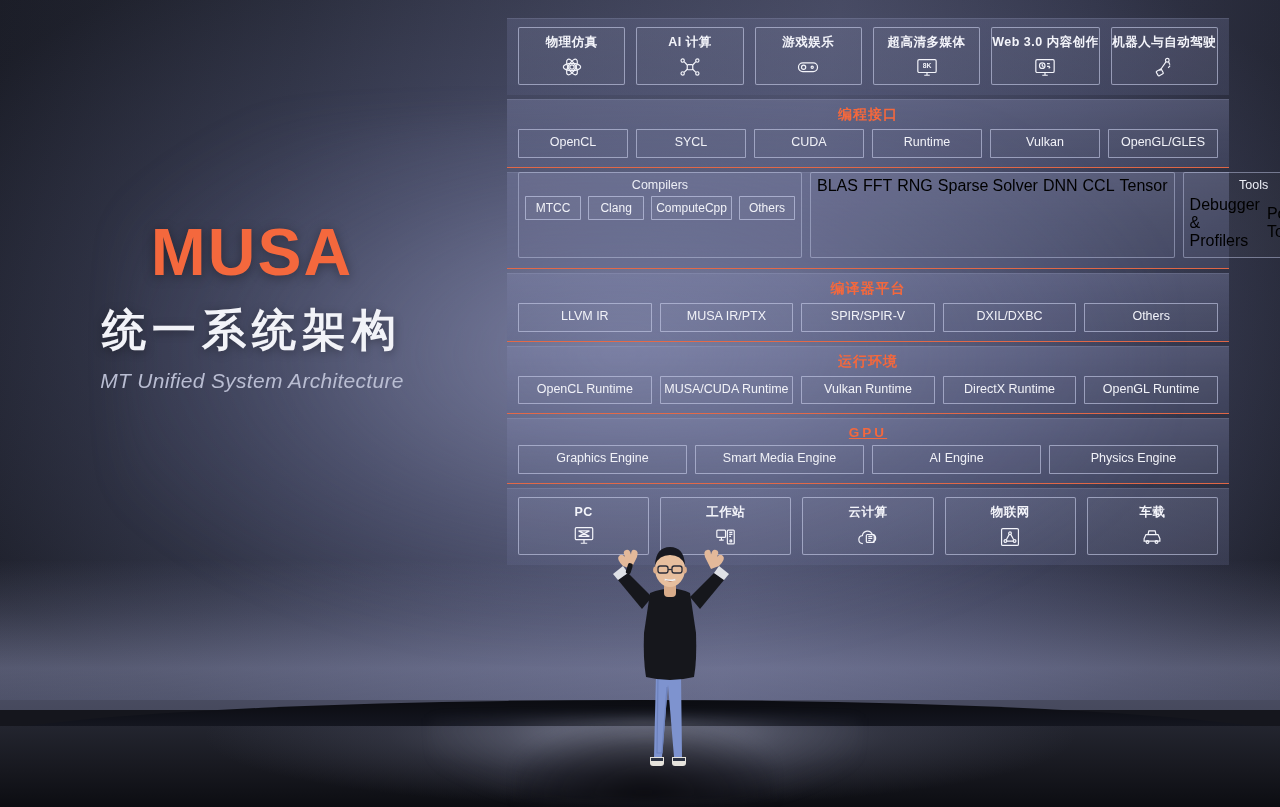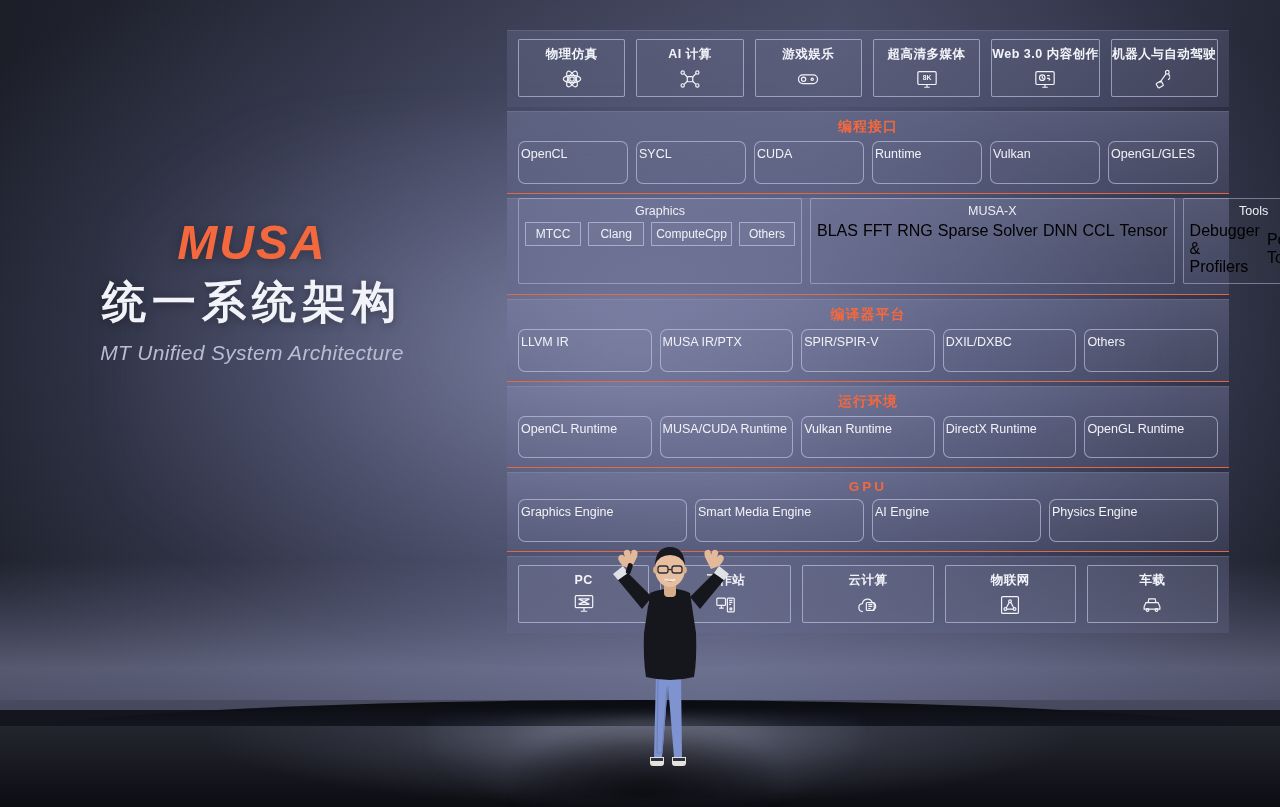--- a/index.html
+++ b/index.html
@@ -58,41 +58,40 @@
     background: radial-gradient(ellipse at 50% 95%, rgba(8,8,12,0.85) 0%, rgba(10,10,16,0.45) 48%, rgba(0,0,0,0) 80%);
     filter: blur(5px);
   }
 
   
   .title-block {
     position: absolute; left: 62px; top: 219px; width: 380px;
     text-align: center;
   }
   .musa-word {
-    font-size: 48px; font-weight: 700; letter-spacing: 2px; line-height: 1.02;
+    font-size: 66px; font-weight: 700; letter-spacing: 2px; line-height: 1.02;
     color: #f4683d;
     text-shadow: 0 2px 12px rgba(0,0,0,0.35);
-    font-style: italic;
   }
   .musa-cn {
-    margin-top: 6px;
+    margin-top: 16px;
     font-size: 44px; font-weight: 700; letter-spacing: 6px; line-height: 1.25;
     color: #f2f3f8;
     text-shadow: 0 2px 10px rgba(0,0,0,0.35);
   }
   .musa-en {
     margin-top: 12px;
     font-size: 21px; font-weight: 400; letter-spacing: 0.3px;
     color: #b9bdd2;
     font-style: italic;
   }
 
   
   #diagram {
-    position: absolute; left: 507px; top: 30px; width: 722px; height: 556px;
+    position: absolute; left: 507px; top: 18px; width: 722px; height: 556px;
   }
 
   .band {
     position: relative;
     width: 722px;
     background: linear-gradient(180deg, rgba(128,133,172,0.40) 0%, rgba(110,116,154,0.34) 55%, rgba(96,102,140,0.30) 100%);
     border-bottom: 1.5px solid rgba(236,104,66,0.92);
     margin-bottom: 4px;
     box-shadow: inset 0 1px 0 rgba(200,205,235,0.14);
   }
@@ -100,35 +99,36 @@
   .band.bottom-apps { border-bottom: none; background: linear-gradient(180deg, rgba(122,128,166,0.34) 0%, rgba(104,110,148,0.26) 100%); }
 
   .band-title {
     text-align: center;
     color: #f4683d;
     font-weight: 700;
     font-size: 14px;
     letter-spacing: 1px;
     padding: 7px 0 5px 0;
   }
-  .band-title.gpu { letter-spacing: 3px; font-size: 13.5px; }
+  .band-title.gpu { letter-spacing: 3px; font-size: 13.5px; text-decoration: underline; }
 
   .row {
     display: flex; gap: 8px;
     padding: 0 11px 9px 11px;
   }
 
   .cell {
     flex: 1;
     border: 1px solid rgba(198,203,232,0.62);
-    border-radius: 7px;
+    border-radius: 1px;
+    text-align: center;
     color: #f1f2f8;
     font-size: 12.5px;
     line-height: 1;
-    padding: 6px 2px 22px 2px;
+    padding: 6px 2px 8px 2px;
     white-space: nowrap;
     background: rgba(255,255,255,0.025);
   }
 
   
   .apps-row {
     display: flex; gap: 11px;
     padding: 9px 11px 10px 11px;
   }
   .app-tile {
@@ -298,31 +298,30 @@
         <div class="cell">Runtime</div>
         <div class="cell">Vulkan</div>
         <div class="cell">OpenGL/GLES</div>
       </div>
     </div>
 
     <div class="band">
       <div class="group-row">
 
         <div class="group g-compilers">
-          <div class="gtitle">Graphics</div>
+          <div class="gtitle">Compilers</div>
           <div class="gcells">
             <div class="gc">MTCC</div>
             <div class="gc">Clang</div>
             <div class="gc">ComputeCpp</div>
             <div class="gc">Others</div>
           </div>
         </div>
 
         <div class="group g-musax">
-          <div class="gtitle">MUSA-X</div>
           <div class="grid4">
             <div class="grow">
               <div class="gc">BLAS</div>
               <div class="gc">FFT</div>
               <div class="gc">RNG</div>
               <div class="gc">Sparse</div>
             </div>
             <div class="grow">
               <div class="gc">Solver</div>
               <div class="gc">DNN</div>

